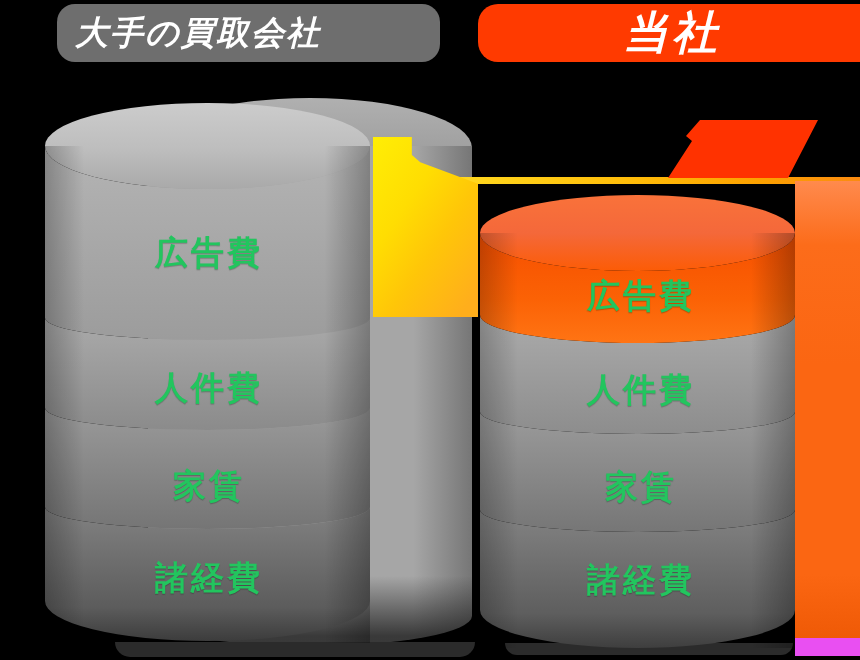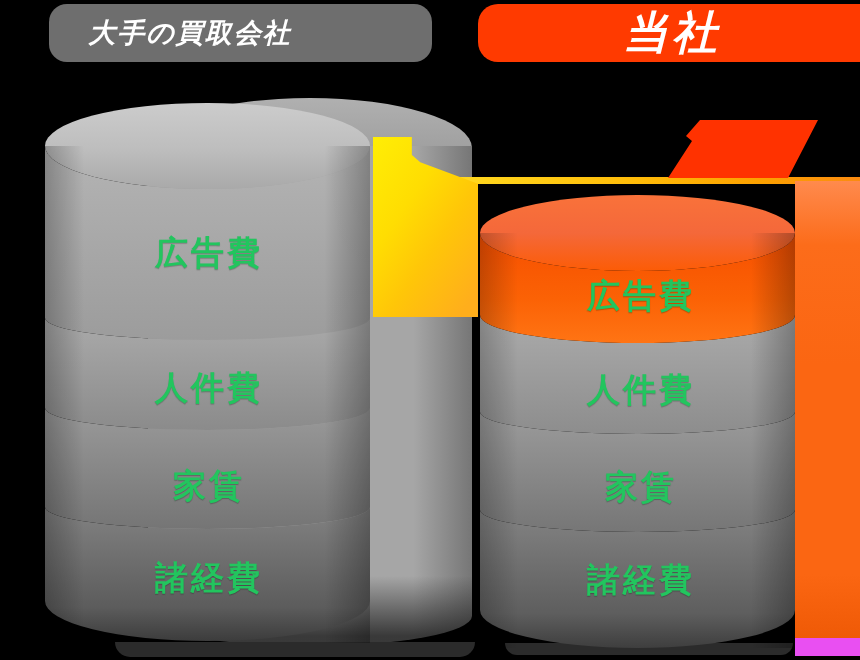--- a/index.html
+++ b/index.html
@@ -3,22 +3,22 @@
 <meta charset="utf-8">
 <style>
   html,body{margin:0;padding:0;background:#000;}
   body{width:860px;height:660px;overflow:hidden;font-family:"Liberation Sans","DejaVu Sans",sans-serif;}
   .stage{position:relative;width:860px;height:660px;background:#000;overflow:hidden;}
   .abs{position:absolute;}
 
   
   .hdr{position:absolute;top:4px;height:58px;display:flex;align-items:center;justify-content:center;
        color:#fff;font-weight:bold;font-style:italic;white-space:nowrap;}
-  .hdr-left{left:49px;width:383px;background:#6e6e6e;border-radius:18px;
-            font-size:27px;letter-spacing:2px;padding-right:101px;box-sizing:border-box;}
+  .hdr-left{left:57px;width:383px;background:#6e6e6e;border-radius:18px;
+            font-size:33px;letter-spacing:2px;padding-right:101px;box-sizing:border-box;}
   .hdr-right{left:478px;width:452px;background:#ff3a00;border-radius:20px 0 0 20px;
              font-size:45px;letter-spacing:4px;padding-right:64px;box-sizing:border-box;}
 
   
   .ghost-top{left:148px;top:98px;width:324px;height:100px;border-radius:50%;
              background:linear-gradient(180deg,#b0b0b0 0%,#9a9a9a 70%,#8f8f8f 100%);}
   .ghost-body{left:148px;top:146px;width:324px;height:500px;
               border-radius:0 0 50% 50% / 0 0 30px 30px;
               background:
                 linear-gradient(180deg,rgba(0,0,0,0) 0%,rgba(0,0,0,0) 86%,rgba(30,30,30,.8) 98%),

